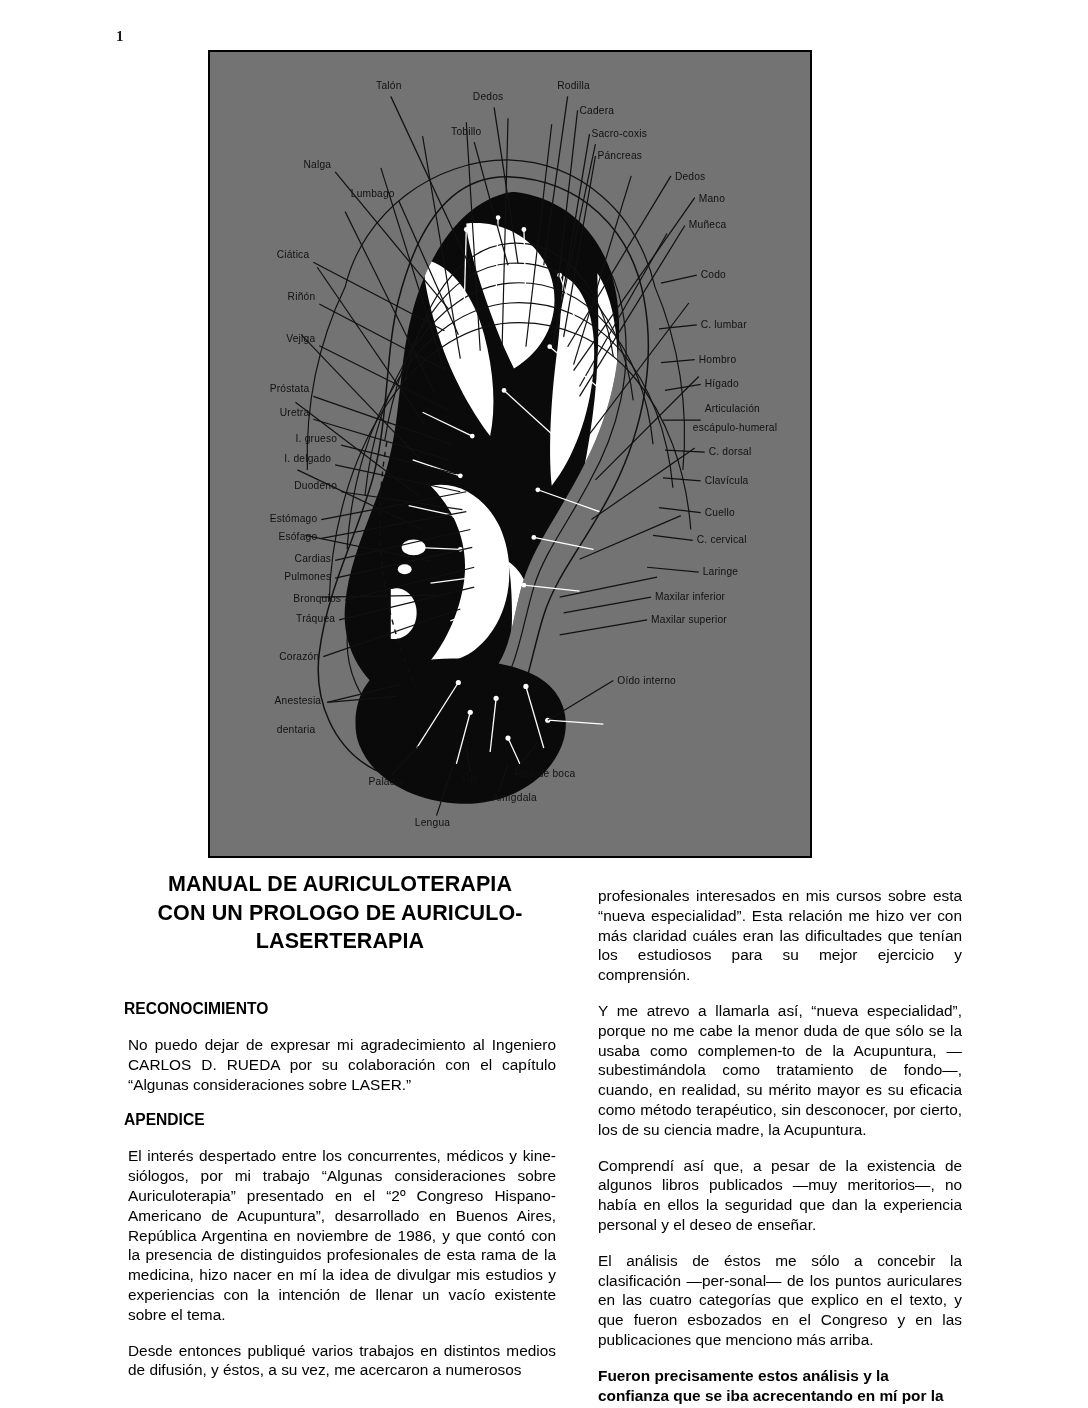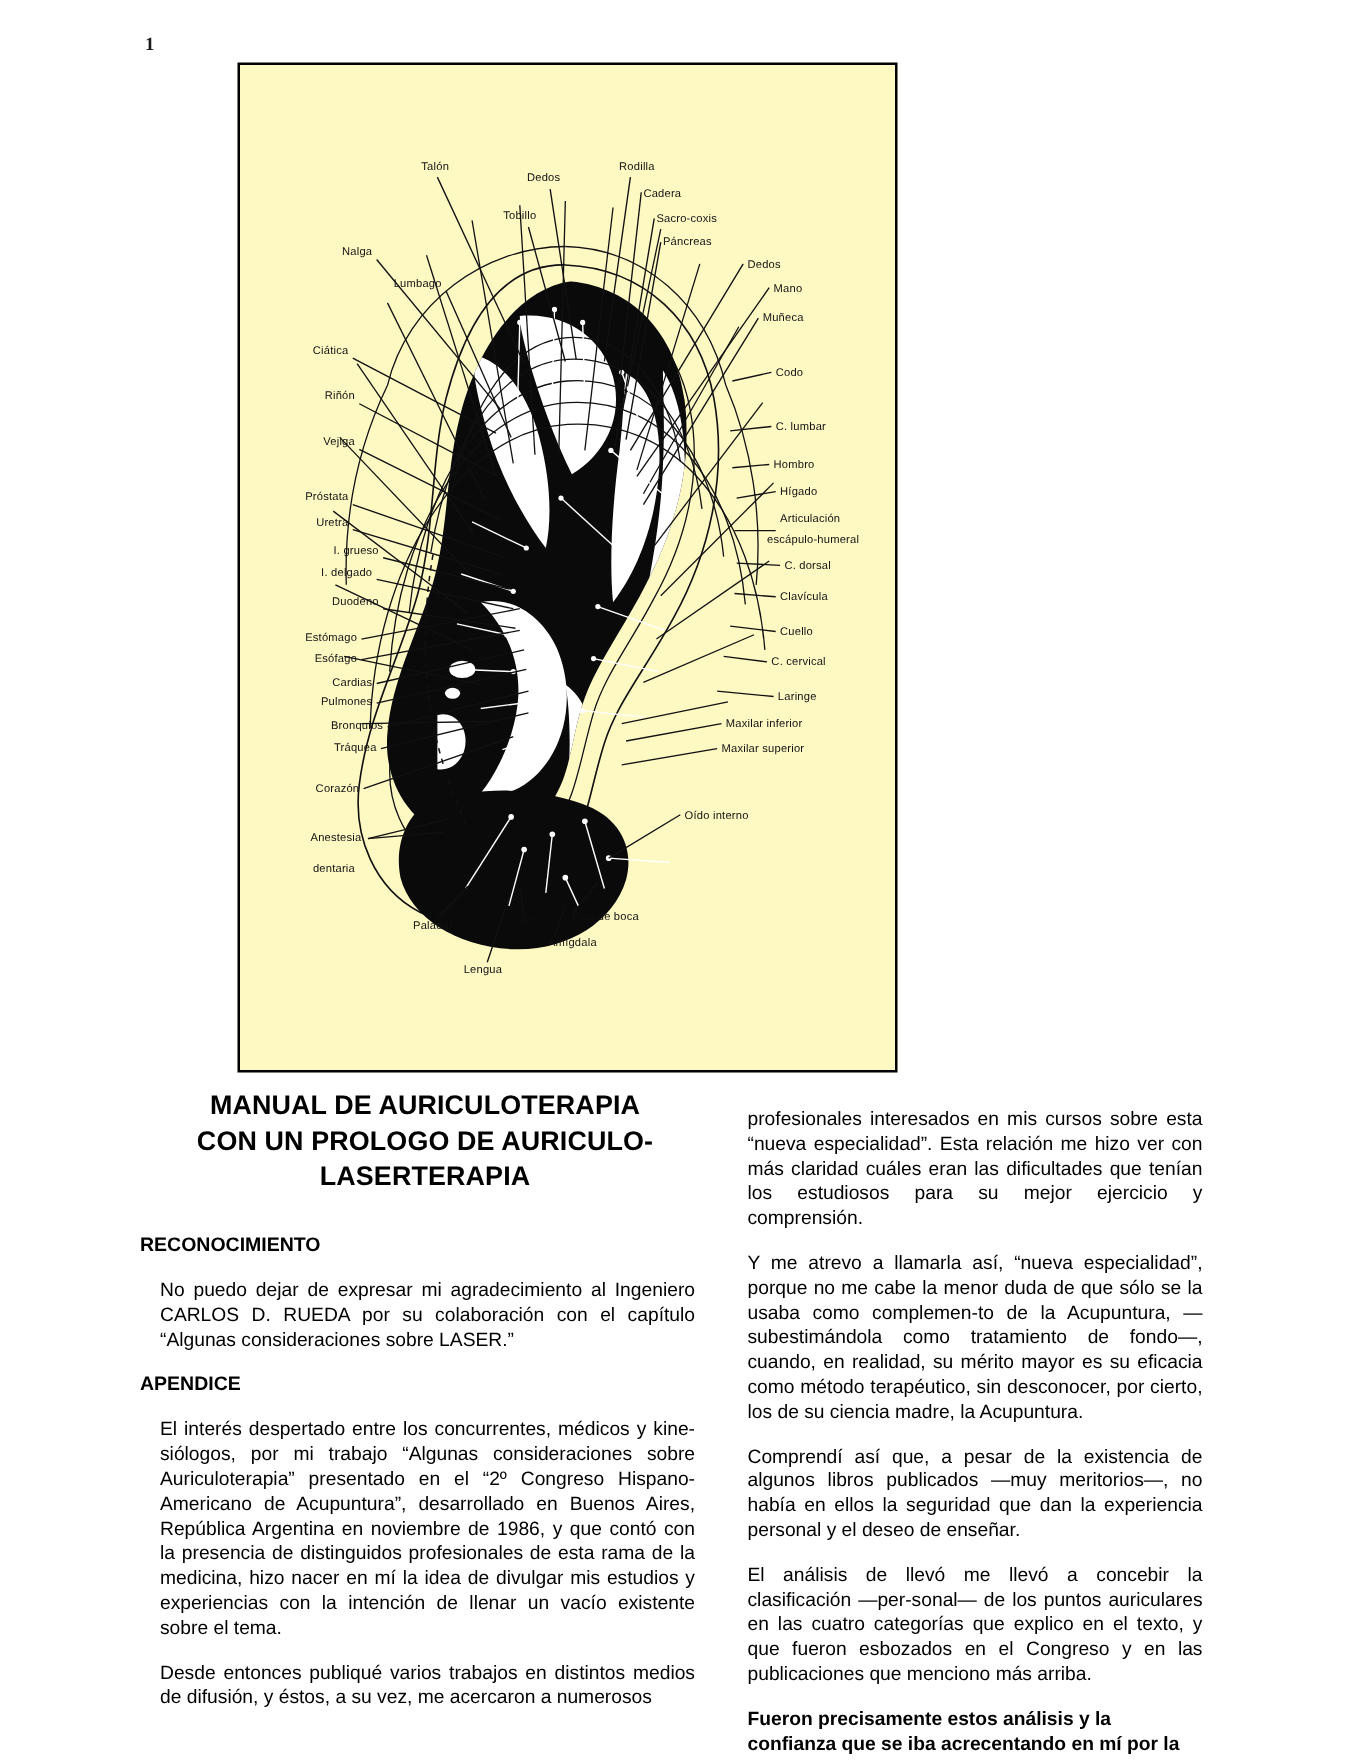--- a/index.html
+++ b/index.html
@@ -23,26 +23,26 @@
     top: 28px;
     font-family: "Liberation Serif", serif;
     font-size: 15px;
     font-weight: bold;
     color: #1a1a1a;
   }
 
   
   #figure-frame {
     position: absolute;
-    left: 190px;
+    left: 208px;
     top: 50px;
-    width: 528px;
+    width: 604px;
     height: 808px;
     border: 2.5px solid #000;
-    background: #fef9c3;
+    background: #737373;
     box-sizing: border-box;
     overflow: hidden;
   }
   #figure-svg { display:block; width:100%; height:100%; }
 
   .lbl {
     font-family: "Liberation Sans", sans-serif;
     font-size: 10.3px;
     fill: #111;
     letter-spacing: 0.2px;
@@ -76,21 +76,21 @@
     font-size: 15.4px;
     line-height: 1.285;
     text-align: justify;
   }
   #col-left  { left: 112px; top: 987px;  width: 460px; }
   #col-right { left: 582px; top: 870px;  width: 396px; }
 
   .sec-head {
     font-weight: bold;
     font-size: 15.6px;
-    margin: 0;
+    margin: 12px;
     text-align: left;
   }
   .para {
     margin: 16px;
     text-align: justify;
     text-justify: inter-word;
   }
   .para.last { text-align: left; font-weight: bold; }
 </style>
 </head>
@@ -378,15 +378,15 @@
   <p class="para">No puedo dejar de expresar mi agradecimiento al Ingeniero CARLOS D. RUEDA por su colaboración con el capítulo “Algunas consideraciones sobre LASER.”</p>
   <p class="sec-head">APENDICE</p>
   <p class="para">El interés despertado entre los concurrentes, médicos y kine-siólogos, por mi trabajo “Algunas consideraciones sobre Auriculoterapia” presentado en el “2º Congreso Hispano-Americano de Acupuntura”, desarrollado en Buenos Aires, República Argentina en noviembre de 1986, y que contó con la presencia de distinguidos profesionales de esta rama de la medicina, hizo nacer en mí la idea de divulgar mis estudios y experiencias con la intención de llenar un vacío existente sobre el tema.</p>
   <p class="para">Desde entonces publiqué varios trabajos en distintos medios de difusión, y éstos, a su vez, me acercaron a numerosos</p>
 </div>
 
 <div id="col-right" class="column">
   <p class="para">profesionales interesados en mis cursos sobre esta “nueva especialidad”. Esta relación me hizo ver con más claridad cuáles eran las dificultades que tenían los estudiosos para su mejor ejercicio y comprensión.</p>
   <p class="para">Y me atrevo a llamarla así, “nueva especialidad”, porque no me cabe la menor duda de que sólo se la usaba como complemen-to de la Acupuntura, —subestimándola como tratamiento de fondo—, cuando, en realidad, su mérito mayor es su eficacia como método terapéutico, sin desconocer, por cierto, los de su ciencia madre, la Acupuntura.</p>
   <p class="para">Comprendí así que, a pesar de la existencia de algunos libros publicados —muy meritorios—, no había en ellos la seguridad que dan la experiencia personal y el deseo de enseñar.</p>
-  <p class="para">El análisis de llevó me llevó a concebir la clasificación —per-sonal— de los puntos auriculares en las cuatro categorías que explico en el texto, y que fueron esbozados en el Congreso y en las publicaciones que menciono más arriba.</p>
+  <p class="para">El análisis de éstos me sólo a concebir la clasificación —per-sonal— de los puntos auriculares en las cuatro categorías que explico en el texto, y que fueron esbozados en el Congreso y en las publicaciones que menciono más arriba.</p>
   <p class="para last">Fueron precisamente estos análisis y la confianza que se iba acrecentando en mí por la bondad de los resultados, los que me llevaron, poco a poco, a atender a mis pacientes sistemática y exclusivamente con Auriculoterapia.</p>
 </div>
 
 </body></html>

